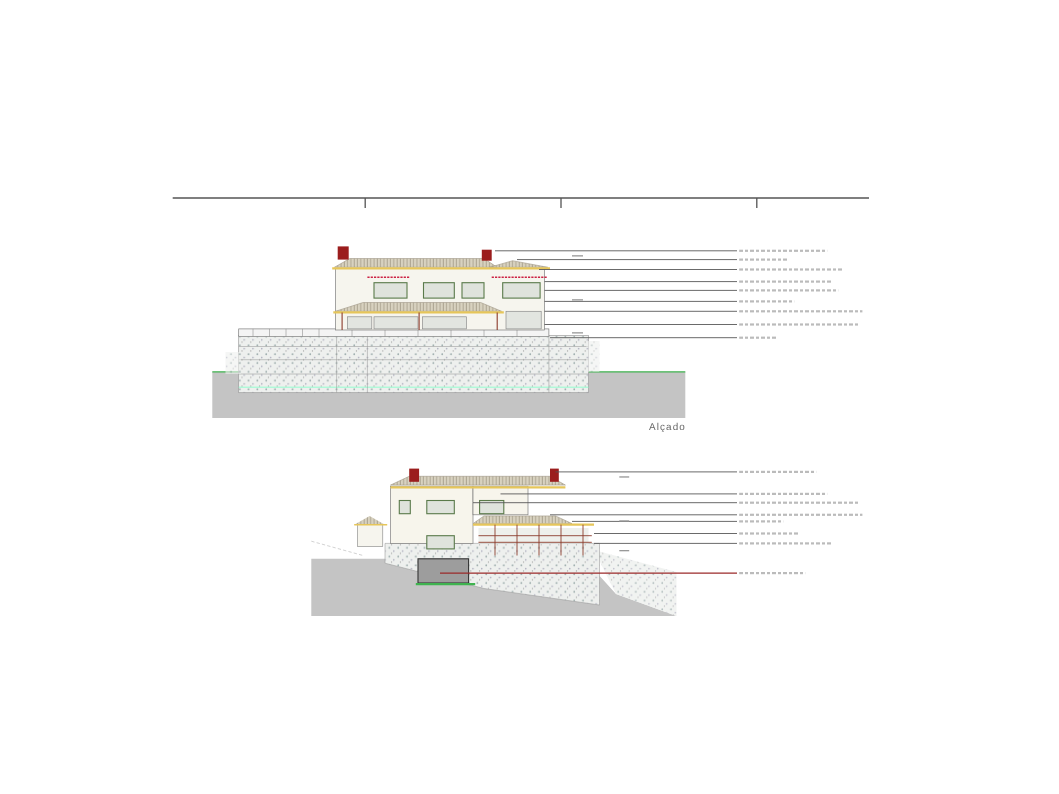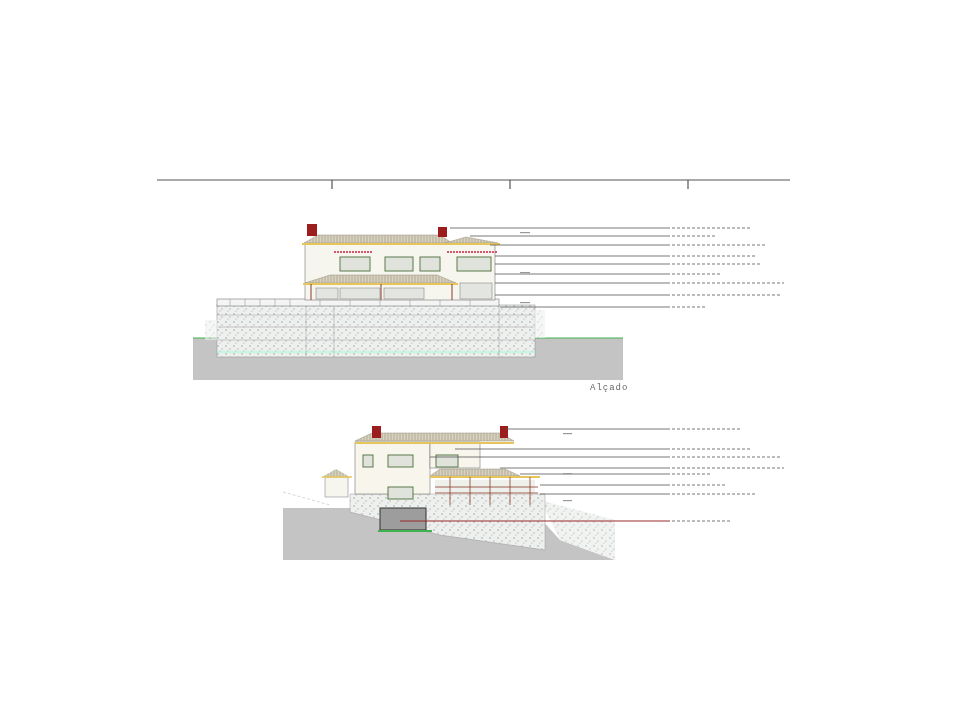--- a/index.html
+++ b/index.html
@@ -1,20 +1,20 @@
 <!DOCTYPE html>
 <html><head>
 <meta charset="utf-8">
 <style>
   html,body{margin:0;padding:0;background:#fff;}
   body{width:963px;height:722px;position:relative;overflow:hidden;font-family:"Liberation Sans",sans-serif;}
   .abs{position:absolute;}
   svg{position:absolute;left:0;top:0;}
   .note{position:absolute;height:2px;background:repeating-linear-gradient(90deg,#bbb 0 3px,#fff 3px 5px);}
-  .label{position:absolute;font-size:8px;color:#555;font-family:Liberation Mono, monospace;}
+  .label{position:absolute;font-size:8px;color:#555;}
 </style>
 </head>
 <body>
 
 <div class="abs" style="left:0;top:0;width:963px;height:722px;">
 
 <svg width="963" height="722" viewBox="0 0 963 722">
   <defs>
     <pattern id="stone" width="8" height="8" patternUnits="userSpaceOnUse">
       <rect width="8" height="8" fill="#eef0ee"></rect>

